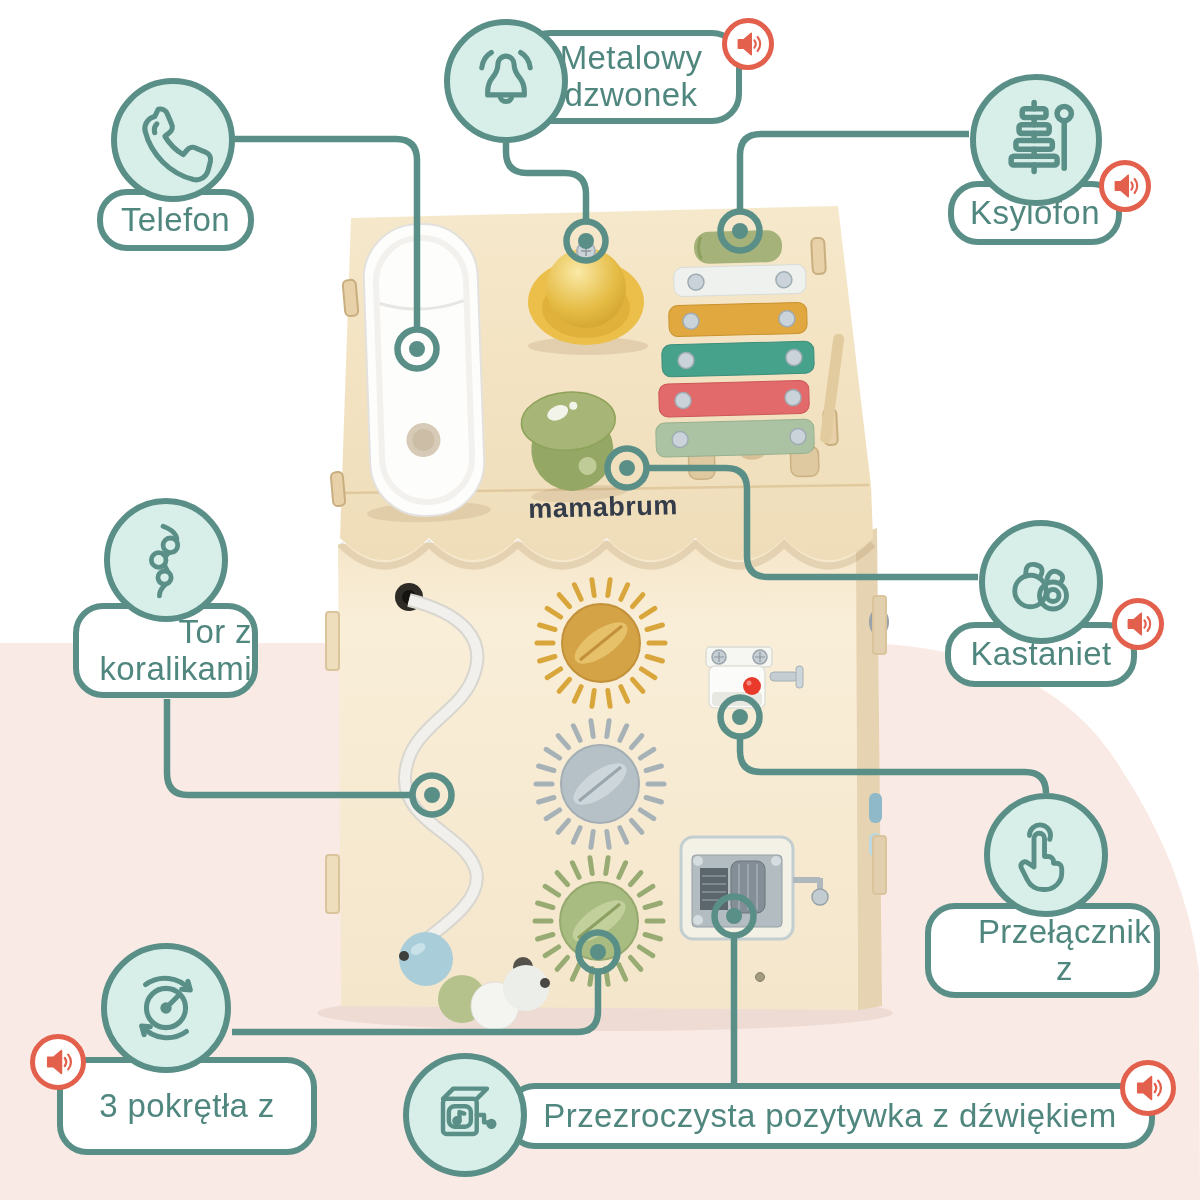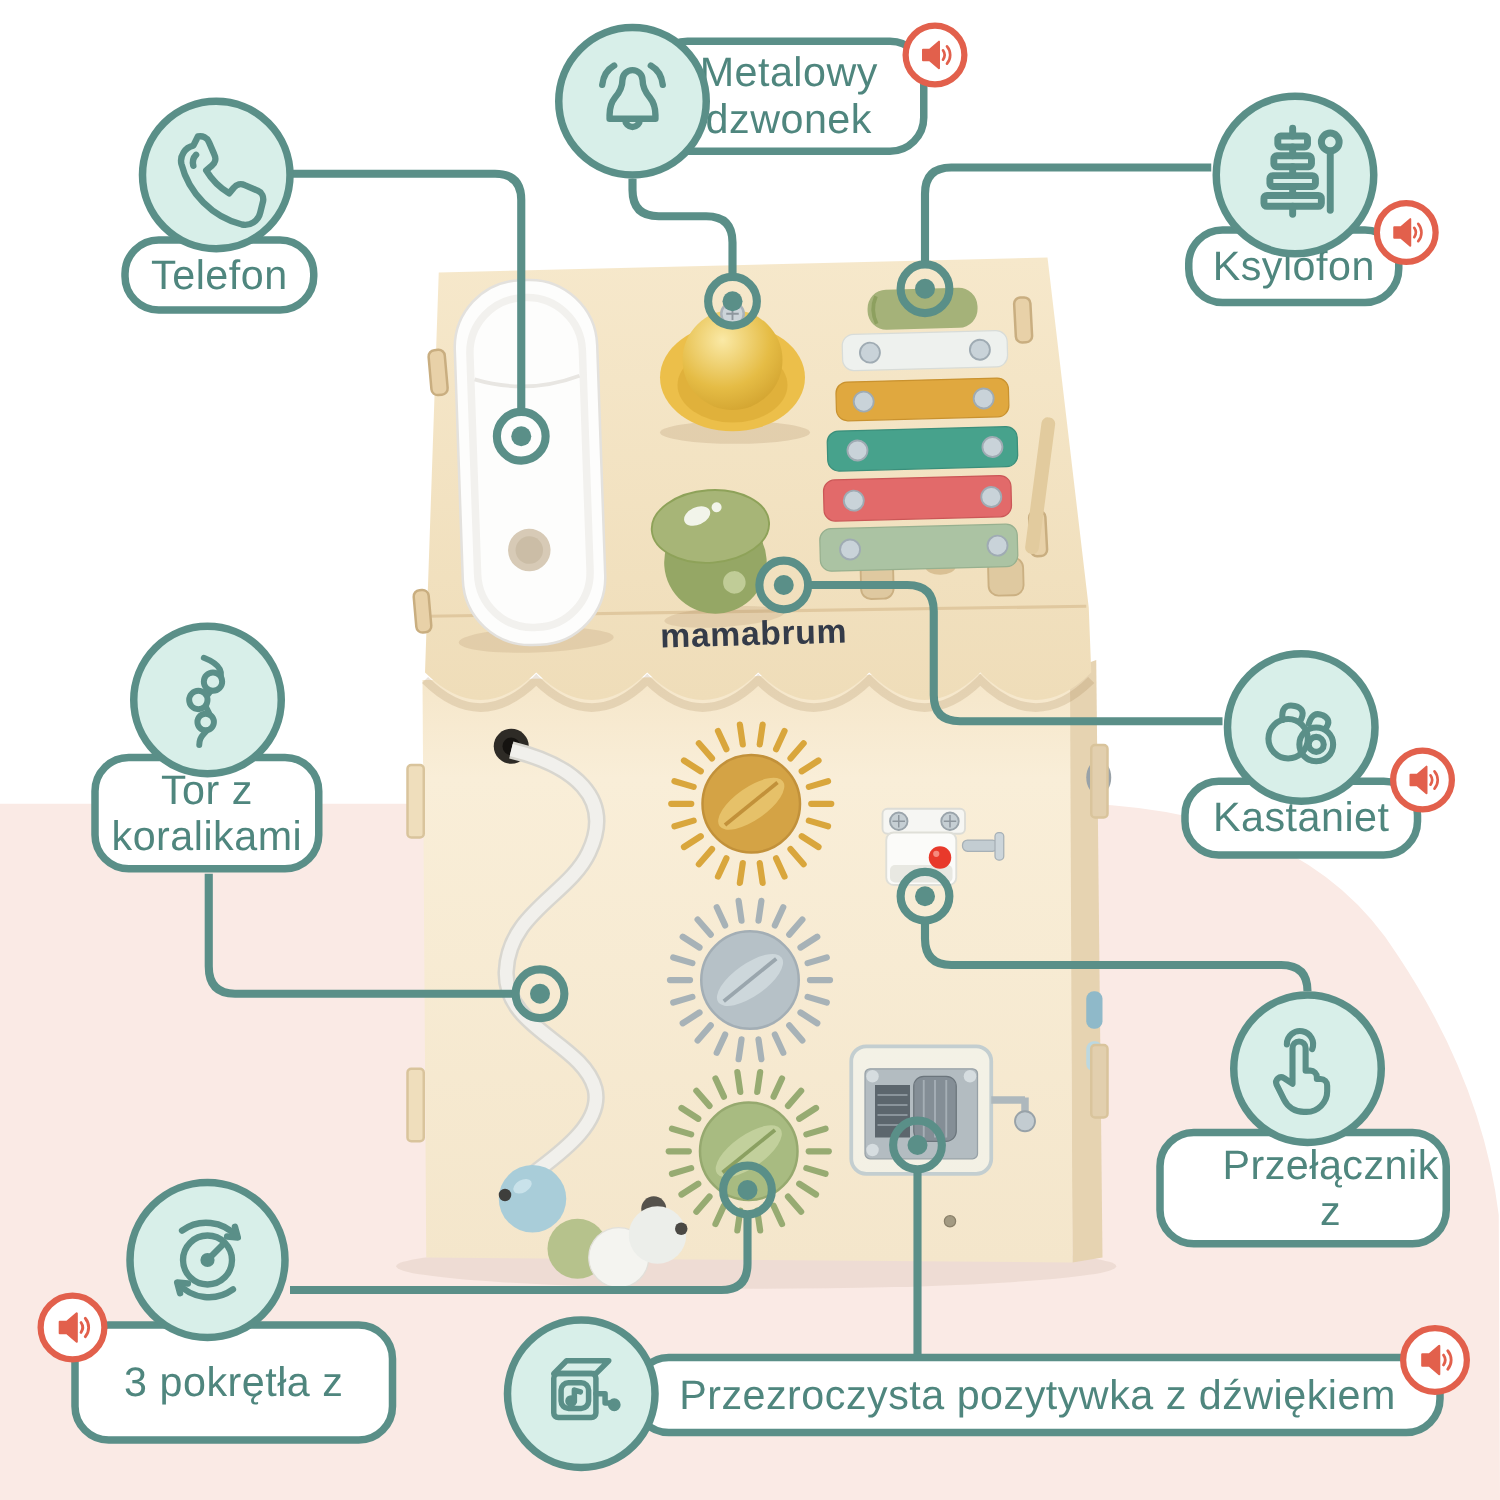--- a/index.html
+++ b/index.html
@@ -353,21 +353,21 @@
         <path d="M95 35 V 95"></path>
   </svg>
 </div>
 <div class="speaker" style="left:1099px;top:160px;width:52px;height:52px;">
   <svg width="32" height="32" viewBox="0 0 60 60">
     <path d="M12 22 H22 L36 10 V50 L22 38 H12 Z" fill="#e2604c" stroke="#e2604c" stroke-width="3" stroke-linejoin="round"></path>
     <path d="M42 23 a12 12 0 0 1 0 14 M48 17 a20 20 0 0 1 0 26" fill="none" stroke="#e2604c" stroke-width="4" stroke-linecap="round"></path>
   </svg>
 </div>
 
-<div class="pill" style="left:73px;top:603px;width:185px;height:95px;">
+<div class="pill" style="left:73px;top:603px;width:185px;height:95px;align-items:flex-end;">
   <span>Tor z</span>
   <span>koralikami</span>
 </div>
 <div class="c-circle" style="left:104px;top:498px;width:124px;height:124px;">
   <svg width="88" height="88" viewBox="0 0 120 120" fill="none" stroke="#5a8f88" stroke-width="6.5" stroke-linecap="round">
     <path d="M56 14 c18 7 24 17 14 29 c-9 11 -17 15 -10 28 c6 10 4 18 -4 26 c-3 3 -5 8 -5 12"></path>
     <circle cx="66" cy="40" r="10" fill="#d8efe9"></circle>
     <circle cx="50" cy="60" r="10" fill="#d8efe9"></circle>
     <circle cx="58" cy="84" r="9" fill="#d8efe9"></circle>
   </svg>

